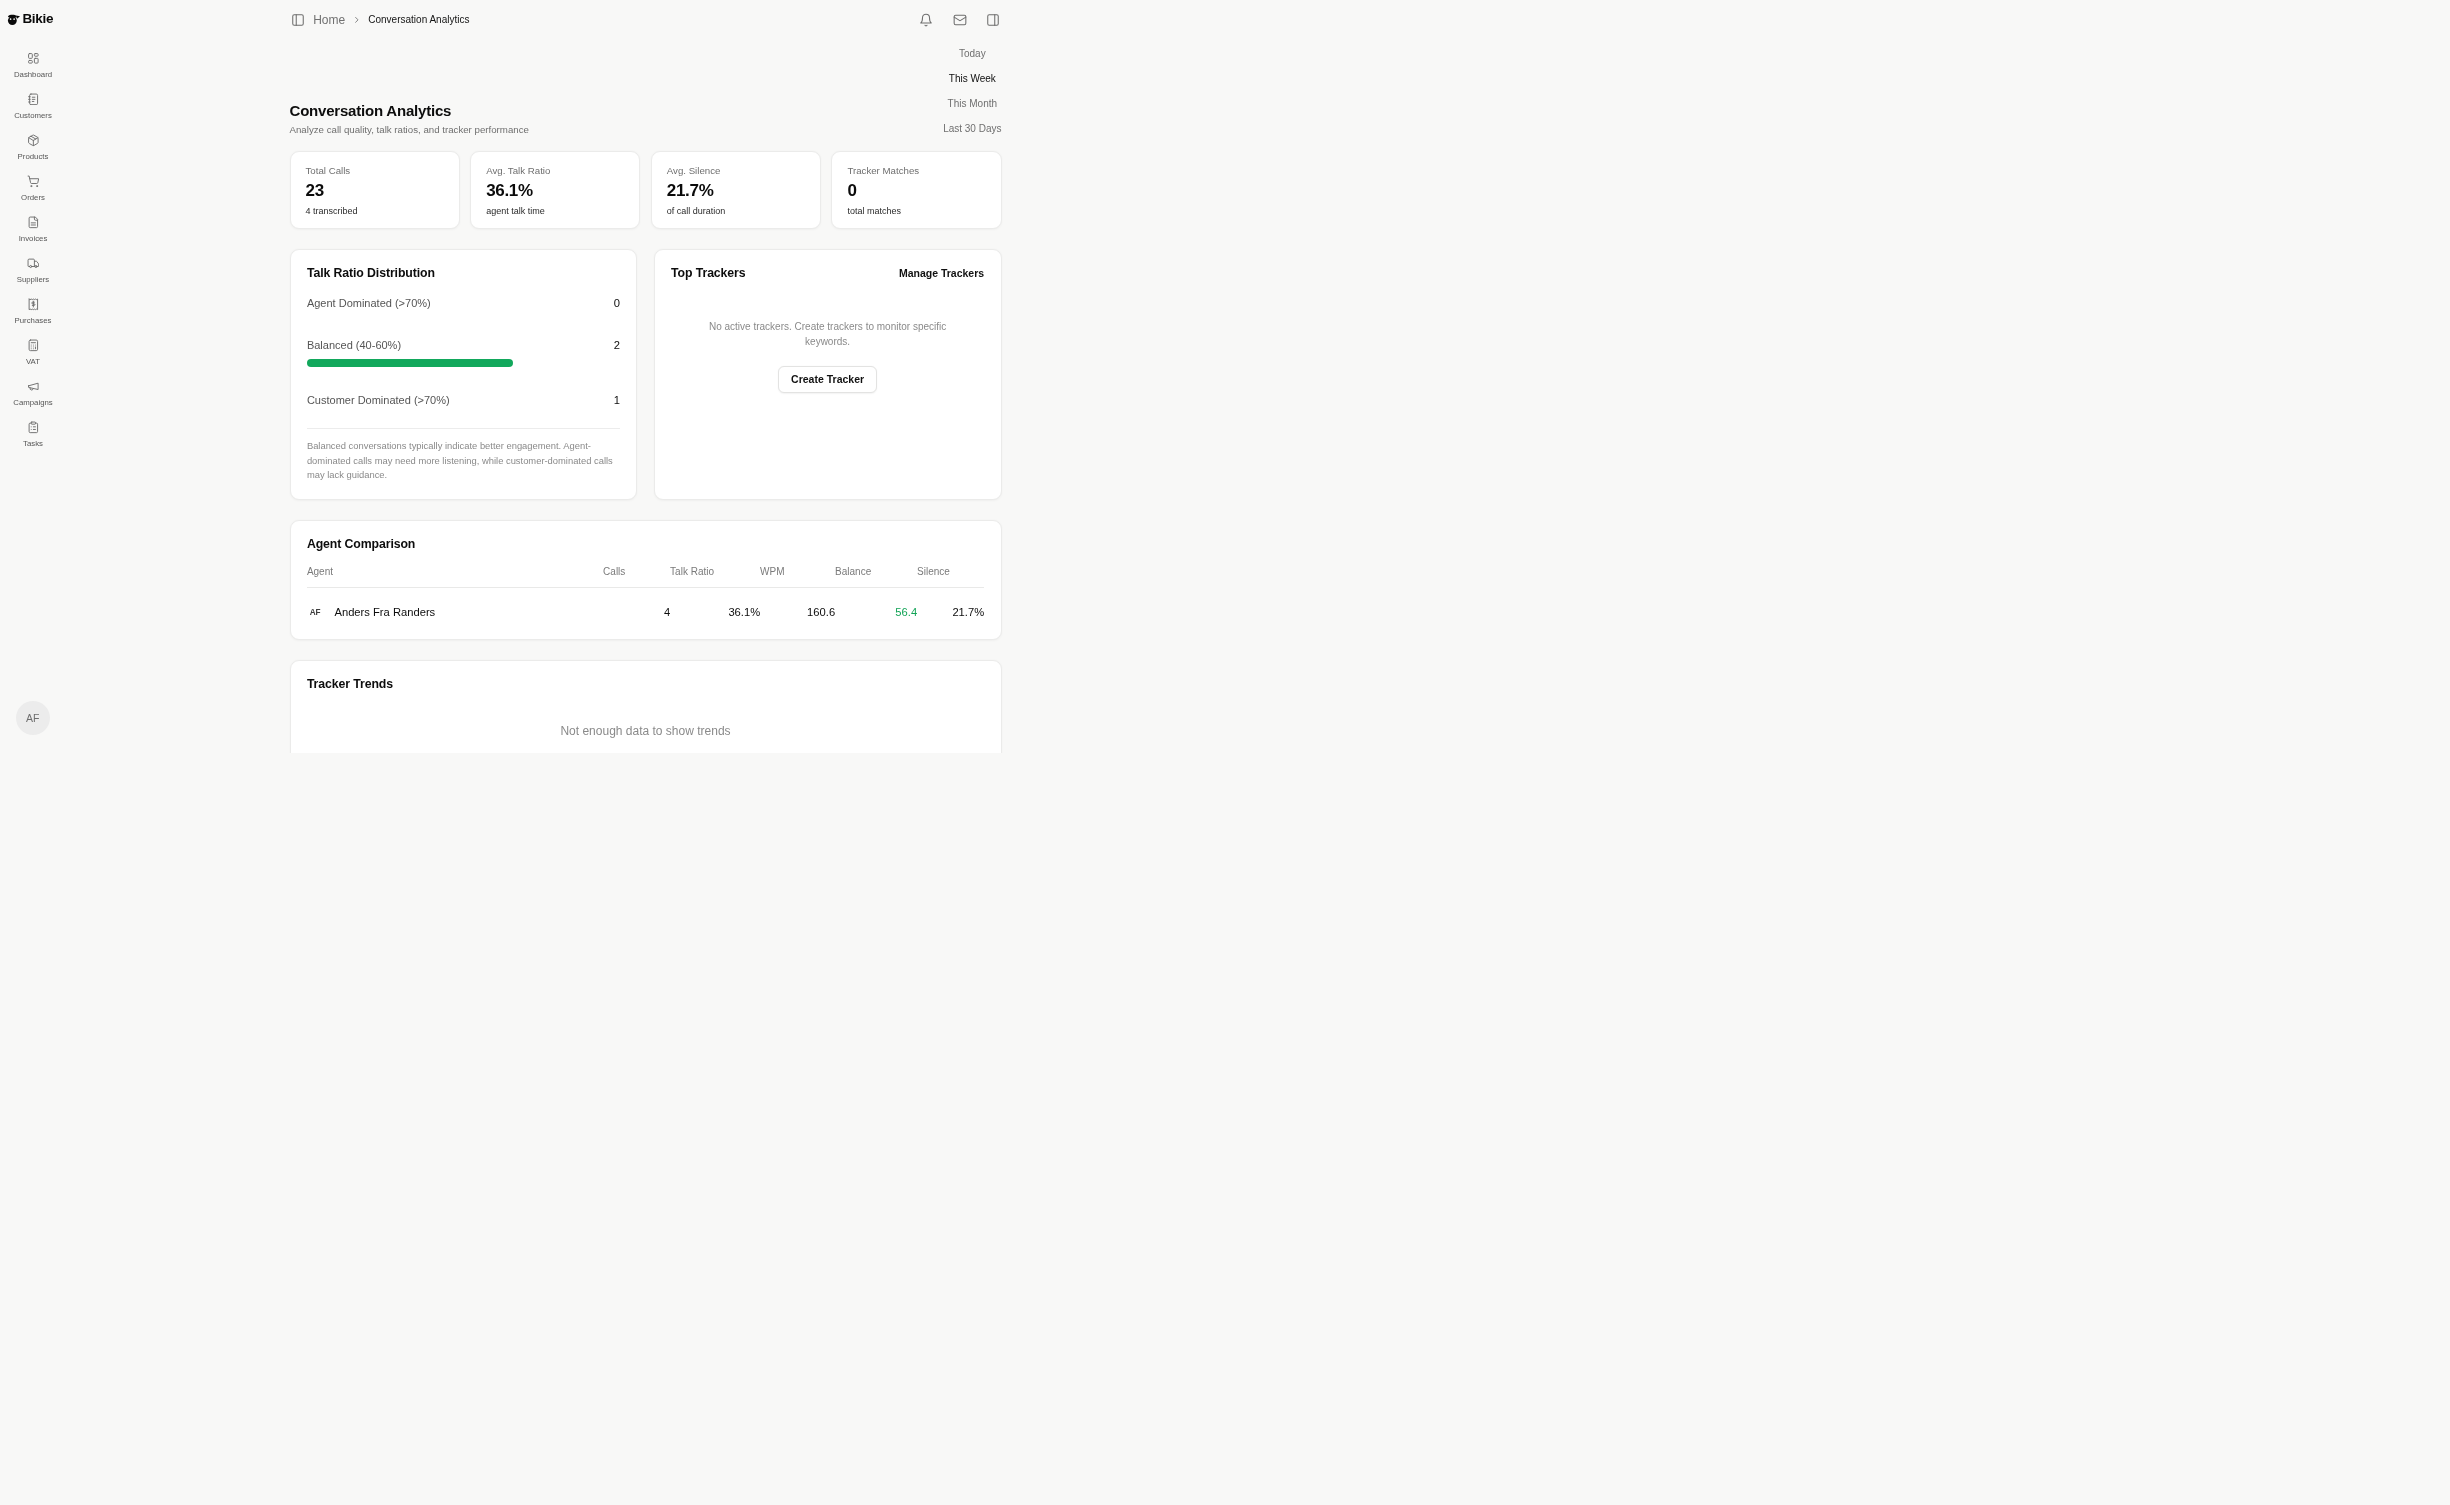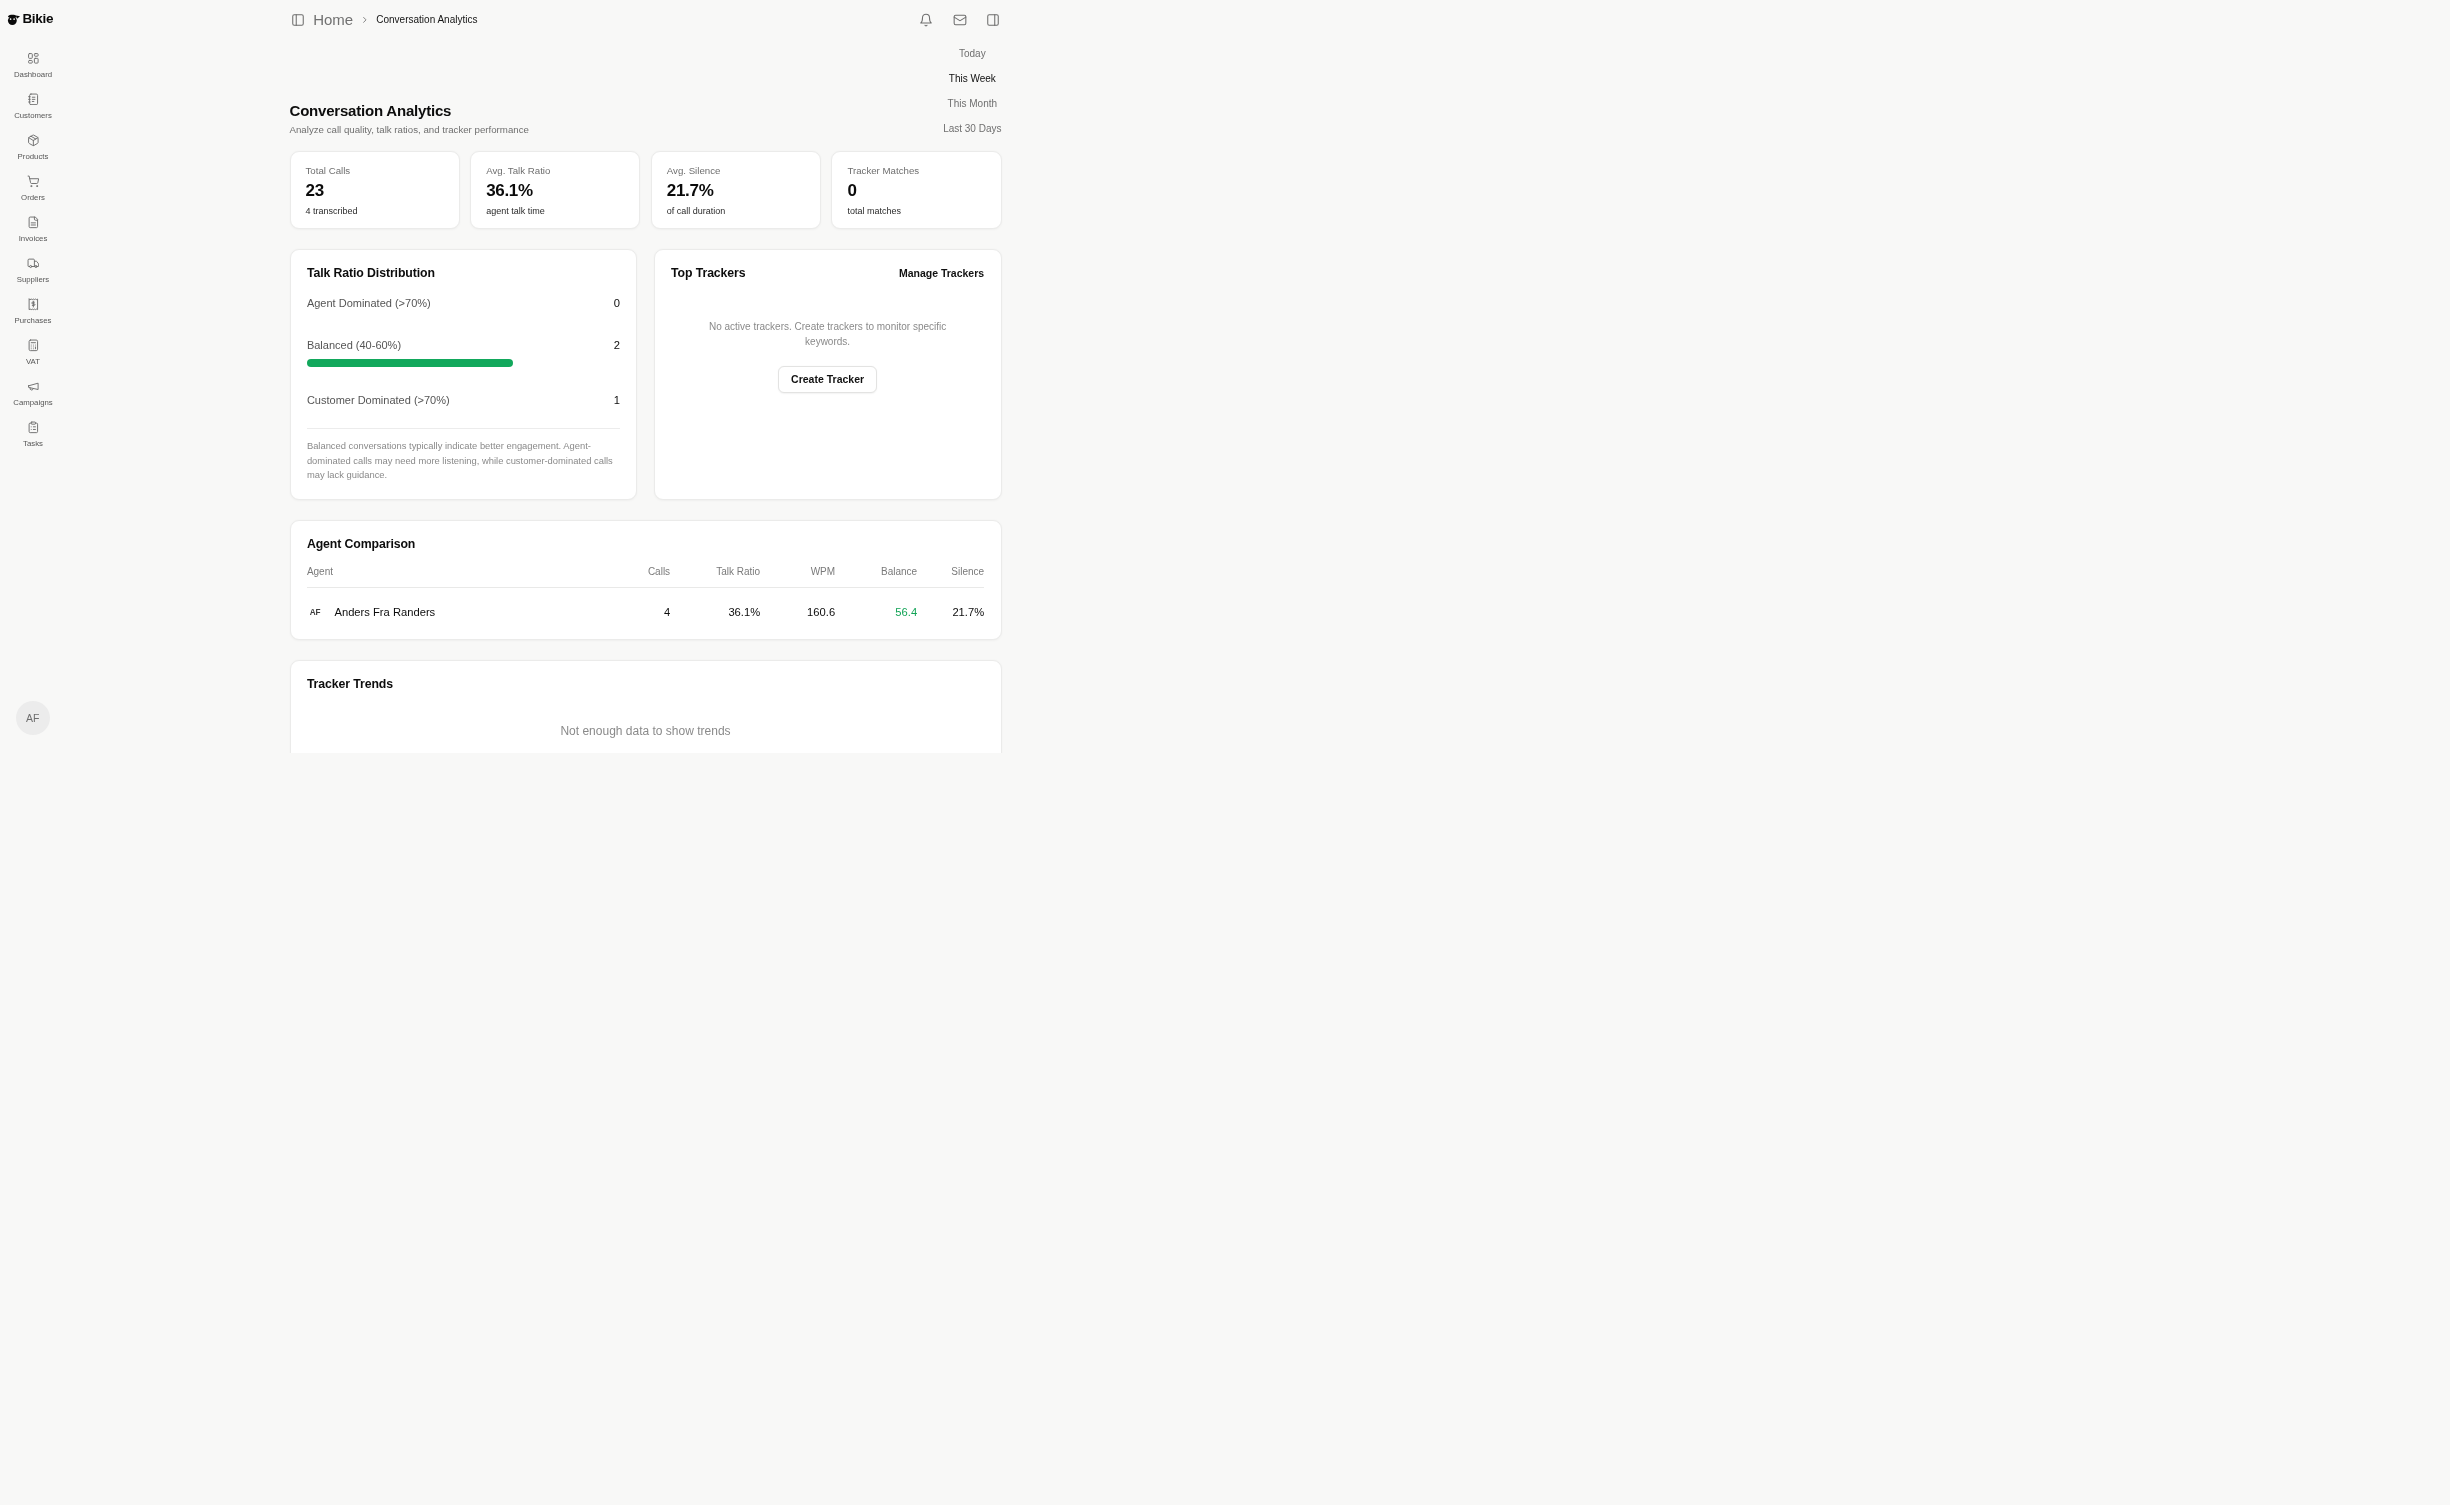--- a/index.html
+++ b/index.html
@@ -34,21 +34,21 @@
     background:#ececec; color:#6e6e6e; font-size:10.5px; display:flex; align-items:center; justify-content:center;
     cursor:pointer;
   }
 
   
   .main { position:absolute; left:66px; top:0; right:0; bottom:0; }
   .container { width:712px; margin:0 auto; }
 
   .topbar { display:flex; align-items:center; justify-content:space-between; padding-top:11.2px; }
   .crumbs { display:flex; align-items:center; gap:6.7px; }
-  .crumb-home { font-size:15px; color:#717171; cursor:pointer; }
+  .crumb-home { font-size:12px; color:#717171; cursor:pointer; }
   .crumb-current { font-size:10px; color:#141414; font-weight:500; }
   .icon-btn { background:none; border:none; cursor:pointer; padding:1.5px; }
   .top-actions { display:flex; align-items:center; gap:16.4px; }
 
   .title-row { display:flex; justify-content:space-between; align-items:flex-end; margin-top:19.4px; }
   .page-title { font-size:15px; font-weight:700; letter-spacing:-0.2px; color:#0d0d0d; }
   .page-subtitle { font-size:9.7px; color:#6f6f6f; margin-top:5.2px; }
   .tabs { display:flex; gap:14px; padding-bottom:1.5px;flex-direction:column; }
   .tab { background:none; border:none; font-family:inherit; font-size:10px; color:#6f6f6f; cursor:pointer; }
   .tab.active { color:#0d0d0d; font-weight:400; }
@@ -85,21 +85,21 @@
   .create-tracker-btn {
     margin-top:16.4px; background:#fff; border:0.7px solid #e3e3e2; border-radius:6px;
     padding:6.7px 12px; font-family:inherit; font-size:10.5px; font-weight:600; color:#111;
     box-shadow:0 0.7px 1.5px rgba(0,0,0,0.05); cursor:pointer;
   }
 
   .agent-card { margin-top:19.4px; padding:16.4px; }
   .agent-table { margin-top:15px; }
   .agent-grid { display:grid; grid-template-columns:1fr 67px 90px 75px 82px 67px; align-items:center; }
   .thead { padding-bottom:10.5px; border-bottom:0.7px solid #e9e9e8; }
-  .th { font-size:10px; color:#7a7a7a; text-align:right; }
+  .th { font-size:10px; color:#7a7a7a; }
   .th.agent-col { text-align:left; }
   .trow { padding-top:18px; padding-bottom:4.5px; }
   .td { font-size:11.2px; color:#0d0d0d; text-align:right; }
   .agent-cell { display:flex; align-items:center; gap:11.2px; }
   .agent-initials { font-size:8.2px; font-weight:600; color:#3d3d3d; width:16.4px; text-align:center; }
   .agent-name { font-size:11.2px; font-weight:500; color:#0d0d0d; }
   .td.balance { color:#12a356; }
 
   .trends-card { margin-top:19.4px; padding:16.4px; height:128px; display:flex; flex-direction:column; }
   .trends-empty { flex:1; display:flex; align-items:center; justify-content:center; font-size:12px; color:#8a8a8a; }

